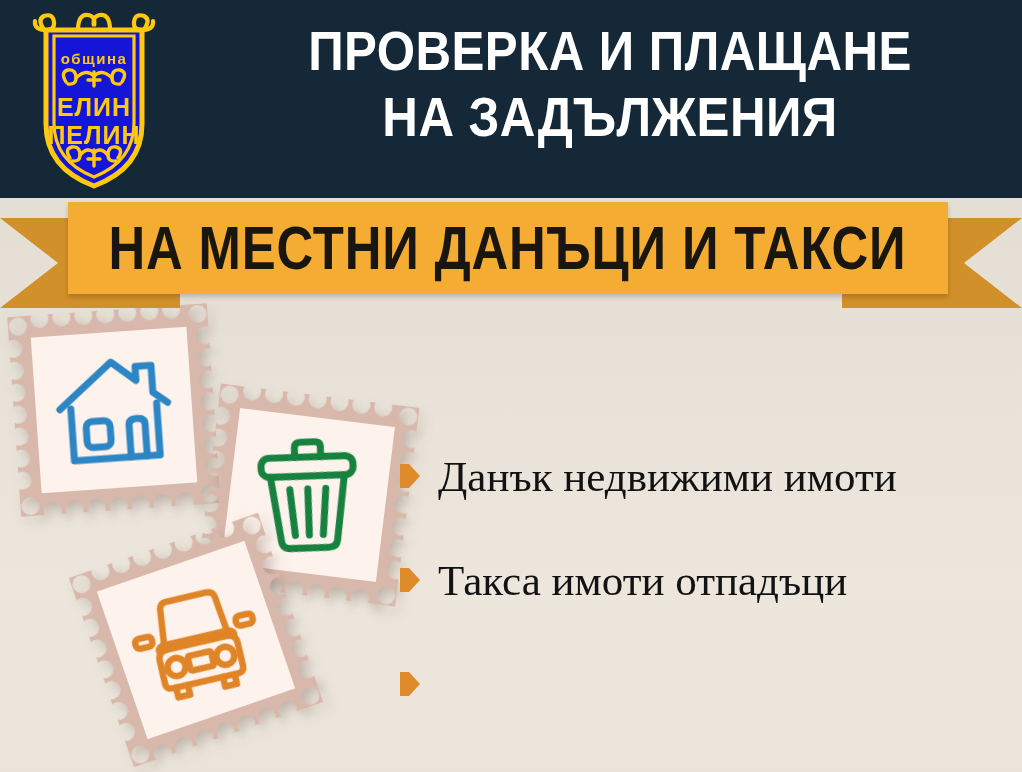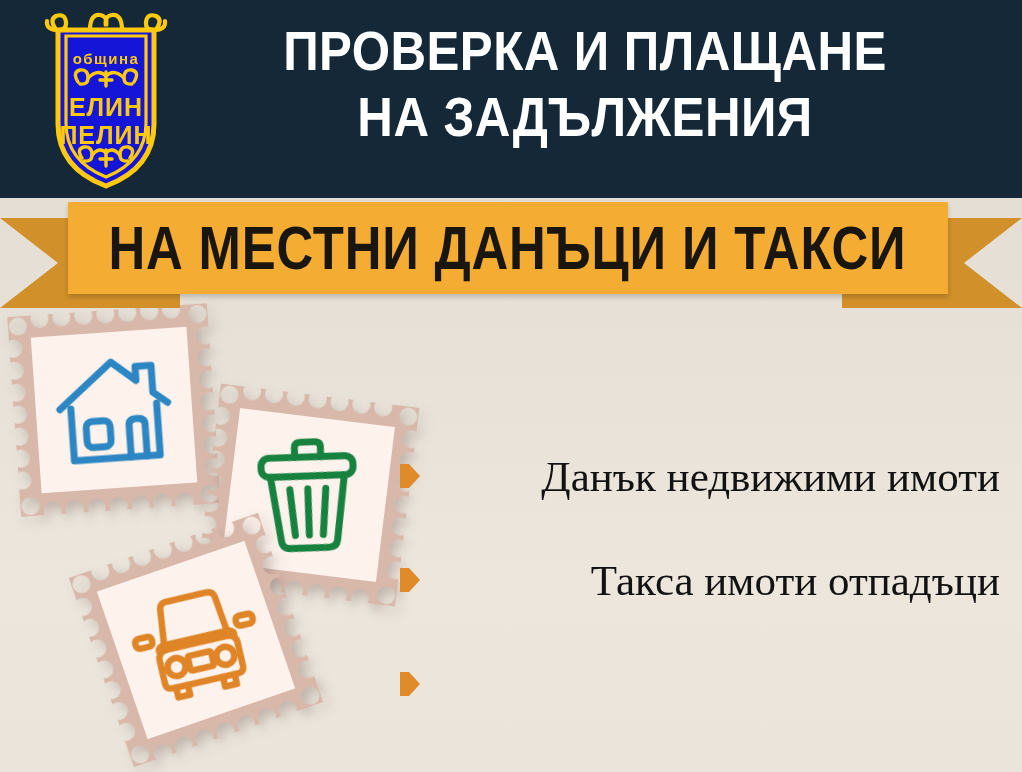--- a/index.html
+++ b/index.html
@@ -26,30 +26,30 @@
     left: 0;
     top: 0;
     width: 1022px;
     height: 198px;
     background: #142838;
     z-index: 5;
   }
 
   .logo-wrap {
     position: absolute;
-    left: 32px;
+    left: 20px;
     top: 6px;
     width: 148px;
     height: 186px;
   }
   .logo-wrap svg { display: block; }
 
   .title-block {
     position: absolute;
-    left: 175px;
+    left: 200px;
     top: 18px;
     width: 820px;
     text-align: center;
     color: #ffffff;
   }
   .title-line {
     font-family: "Liberation Sans Narrow", "Liberation Sans", sans-serif;
     font-weight: 700;
     font-size: 56px;
     line-height: 1.18;
@@ -125,21 +125,20 @@
     position: absolute;
     left: 400px;
     top: 424px;
     width: 600px;
     z-index: 4;
   }
   .bullet-row {
     display: flex;
     align-items: center;
     height: 104px;
-    justify-content: space-between;
   }
   .bullet-marker {
     flex: 0 0 auto;
     width: 20px;
     height: 24px;
     margin-right: 18px;
     background: #e08b2a;
     clip-path: polygon(0 0, 9px 0, 20px 12px, 9px 24px, 0 24px);
   }
   .bullet-label {

